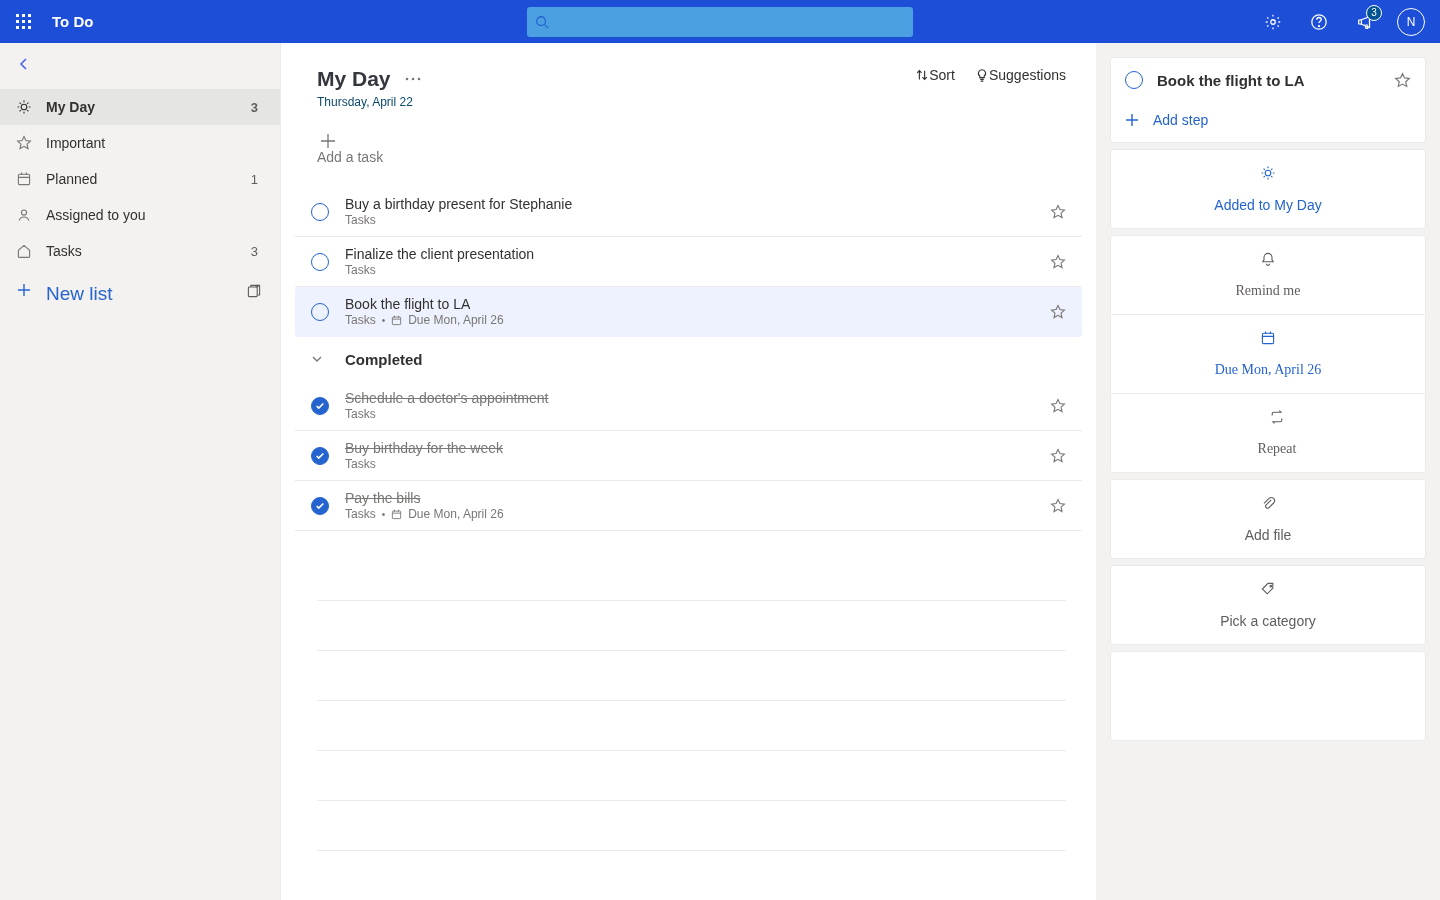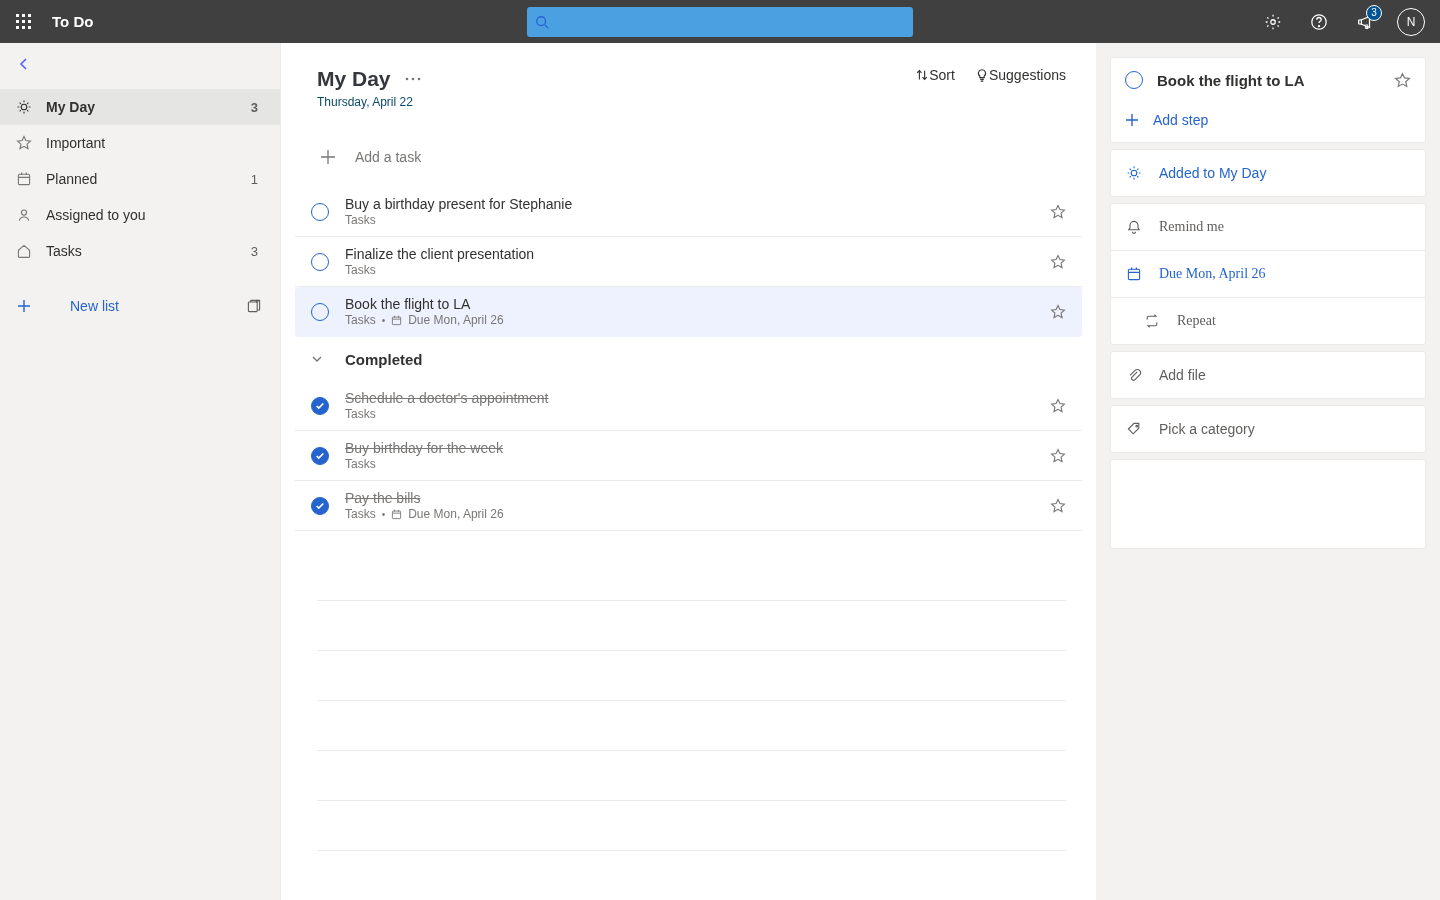--- a/index.html
+++ b/index.html
@@ -1,19 +1,19 @@
 <!DOCTYPE html>
 <html><head>
 <meta charset="utf-8">
 <style>
 * { box-sizing: border-box; margin: 0; padding: 0; }
 body { font-family: "Segoe UI", -apple-system, sans-serif; background: #fff; color: #323130; overflow: hidden; width: 1440px; height: 900px; }
 
 
-.header { height: 43px; background: #404040; display: flex; align-items: center; color: #fff; padding: 0 8px; position: relative; }
+.header { height: 43px; background: #1d4ed8; display: flex; align-items: center; color: #fff; padding: 0 8px; position: relative; }
 .waffle { width: 32px; height: 32px; display: flex; align-items: center; justify-content: center; cursor: pointer; }
 .app-name { font-size: 15px; font-weight: 600; margin-left: 12px; }
 .search-wrap { position: absolute; left: 50%; transform: translateX(-50%); }
 .search { width: 386px; height: 30px; background: #4ba0e1; border: none; border-radius: 3px; padding: 0 8px 0 30px; color: #fff; font-size: 14px; }
 .search-wrap .search-icon { position: absolute; left: 8px; top: 50%; transform: translateY(-50%); color: #0078d4; }
 .header-right { margin-left: auto; display: flex; align-items: center; gap: 4px; }
 .header-icon { width: 42px; height: 42px; display: flex; align-items: center; justify-content: center; cursor: pointer; position: relative; }
 .badge { position: absolute; top: 4px; right: 4px; background: #005494; border: 1px solid #fff; color: #fff; border-radius: 50%; width: 16px; height: 16px; font-size: 10px; display: flex; align-items: center; justify-content: center; }
 .avatar { width: 28px; height: 28px; border-radius: 50%; border: 1px solid #fff; display: flex; align-items: center; justify-content: center; font-size: 12px; }
 
@@ -23,34 +23,34 @@
 .main { flex: 1; background: #fff; display: flex; flex-direction: column; padding: 24px 0 0 0; min-width: 0; }
 .details { width: 344px; background: #f3f2f1; padding: 14px; display: flex; flex-direction: column; gap: 6px; }
 
 
 .back-btn { padding: 14px 0 18px 18px; color: #465efc; cursor: pointer; }
 .sb-item { display: flex; align-items: center; height: 36px; padding: 0 22px 0 14px; cursor: pointer; font-size: 14px; color: #323130; }
 .sb-item.active { background: #e5e5e4; font-weight: 600; }
 .sb-item .sb-icon { width: 20px; display: flex; justify-content: center; margin-right: 12px; color: #797775; }
 .sb-item.active .sb-icon { color: #323130; }
 .sb-item .count { margin-left: auto; font-size: 13px; color: #605e5c; }
-.sb-new { display: flex; align-items: center; height: 46px; padding: 0 18px 0 14px; margin-top: 14px; color: #2564cf; cursor: pointer; font-size: 14px; gap: 24px; }
+.sb-new { display: flex; height: 46px; padding: 0 18px 0 14px; margin-top: 14px; color: #2564cf; cursor: pointer; font-size: 19px; }
 .sb-new .plus { width: 20px; margin-right: 12px; display: flex; justify-content: center; }
 .sb-new .new-list-create-icon { margin-left: auto; color: #605e5c; }
 
 
 .main-header { display: flex; align-items: flex-start; padding: 0 30px 0 36px; }
 .main-title-wrap { display: flex; align-items: center; gap: 14px; }
 .main-title { font-size: 21px; font-weight: 600; color: #34373d; }
 .more-dots { color: #797775; cursor: pointer; }
 .main-date { font-size: 12px; color: #0c4a6e; margin-top: 4px; }
 .main-actions { margin-left: auto; display: flex; gap: 20px; color: #323130; font-size: 14px; }
 .action-btn { display: flex; align-items: center; cursor: pointer; color: #323130; }
 
-.add-task { display: flex; align-items: center; height: 48px; margin: 24px 30px 0 28px; padding: 0 8px; color: #797775; font-size: 14px; cursor: text; }
+.add-task { display: flex; height: 48px; margin: 24px 30px 0 28px; padding: 0 8px; color: #797775; font-size: 14px; cursor: text; flex-direction: column; }
 .add-task .plus-icon { width: 22px; margin-right: 16px; display: flex; justify-content: center; }
 
 .tasks { margin: 6px 14px 0 14px; }
 .task { display: flex; align-items: center; height: 50px; padding: 0 16px; border-bottom: 1px solid #eaeaea; cursor: pointer; }
 .task.selected { background: #eef1fe; border-bottom-color: #eef1fe; border-radius: 4px; }
 .task-ring { width: 18px; height: 18px; border: 1.5px solid #2564cf; border-radius: 50%; margin-right: 16px; flex-shrink: 0; }
 .task-ring.done { background: #2564cf; display: flex; align-items: center; justify-content: center; }
 .task-body { flex: 1; min-width: 0; }
 .task-title { font-size: 14px; color: #323130; }
 .task-title.struck { text-decoration: line-through; color: #797775; }
@@ -64,21 +64,21 @@
 .placeholder-rows { margin: 20px 30px 0 36px; }
 .placeholder-row { height: 50px; border-bottom: 1px solid #eaeaea; }
 
 
 .card { background: #fff; border-radius: 3px; border: 1px solid #eaeaea; }
 .detail-title-row { display: flex; align-items: center; padding: 13px 14px; gap: 14px; }
 .detail-ring { width: 18px; height: 18px; border: 1.5px solid #2564cf; border-radius: 50%; flex-shrink: 0; }
 .detail-title { font-size: 15px; font-weight: 600; flex: 1; }
 .detail-star { color: #797775; cursor: pointer; }
 .add-step-row { display: flex; align-items: center; padding: 10px 14px 14px 14px; color: #2564cf; font-size: 14px; cursor: pointer; gap: 14px; }
-.detail-row { display: flex; align-items: center; padding: 15px 14px; gap: 16px; font-size: 14px; color: #605e5c; cursor: pointer; }
+.detail-row { display: flex; align-items: center; padding: 15px 14px; gap: 16px; font-size: 14px; color: #605e5c; cursor: pointer; flex-direction: column; }
 .detail-row.blue { color: #2564cf; }
 .detail-row .d-icon { width: 18px; display: flex; justify-content: center; flex-shrink: 0; }
 .card.group .detail-row { border-bottom: 1px solid #eaeaea; font-family: Liberation Serif, serif; }
 .card.group .detail-row:last-child { border-bottom: none; padding-left: 32px; }
 .note-card { background: #fff; border-radius: 3px; border: 1px solid #eaeaea; min-height: 90px; }
 
 svg { display: block; }
 </style>
 </head>
 <body>

